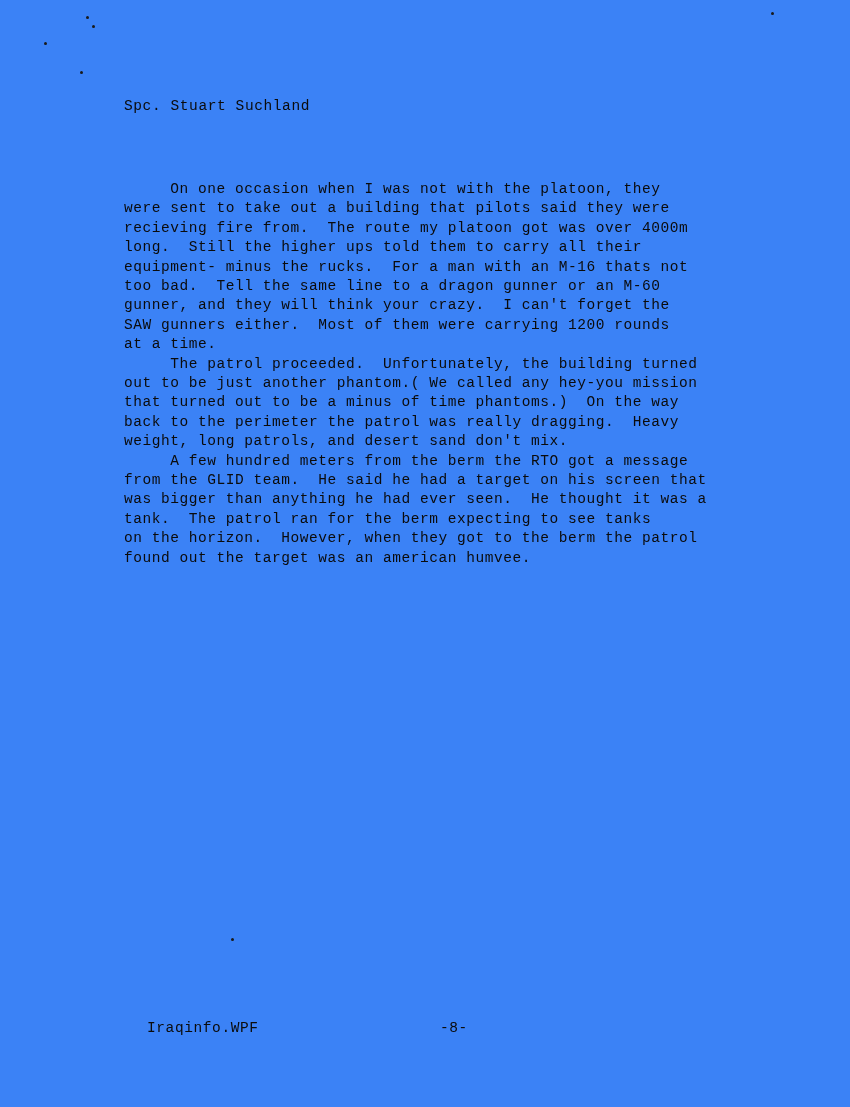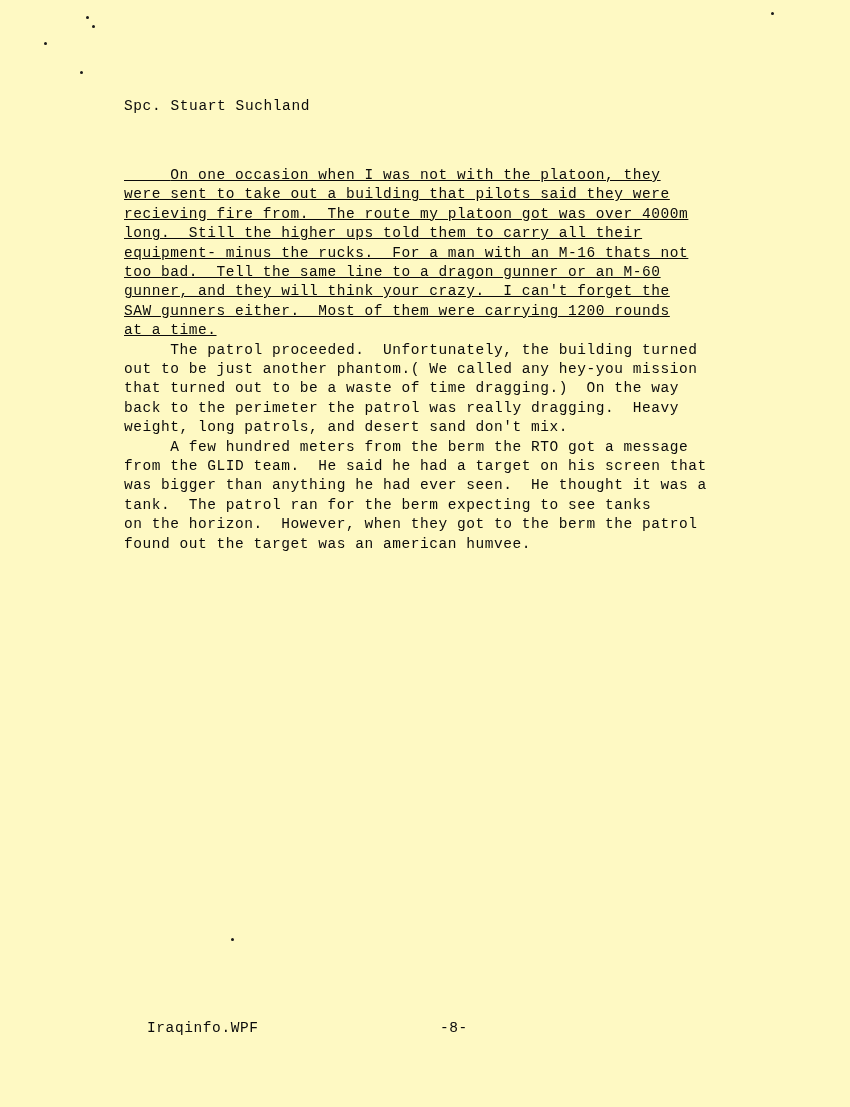--- a/index.html
+++ b/index.html
@@ -4,21 +4,21 @@
 <style>
   html, body {
     margin: 0;
     padding: 0;
     background: #ffffff;
   }
   .page {
     position: relative;
     width: 850px;
     height: 1107px;
-    background: #fef9c3;
+    background: #3b82f6;
     overflow: hidden;
     font-family: "Liberation Mono", "DejaVu Sans Mono", monospace;
     color: #0b0b0b;
   }
   .speck {
     position: absolute;
     background: #1a1a1a;
     border-radius: 50%;
   }
   .doc-body {
@@ -34,22 +34,21 @@
     white-space: pre;
   }
   .para {
     font-size: 14.5px;
     line-height: 19.4px;
     letter-spacing: 0.55px;
     white-space: pre-wrap;
     margin: 0;
   }
   .para.first {
-    margin-top: 13px;
-    text-decoration: underline;
+    margin-top: 27px;
   }
   .footer {
     position: absolute;
     left: 124px;
     top: 988px;
     width: 660px;
     font-size: 14.5px;
     letter-spacing: 0.6px;
     white-space: pre;
   }
@@ -91,21 +90,21 @@
 were sent to take out a building that pilots said they were
 recieving fire from.  The route my platoon got was over 4000m
 long.  Still the higher ups told them to carry all their
 equipment- minus the rucks.  For a man with an M-16 thats not
 too bad.  Tell the same line to a dragon gunner or an M-60
 gunner, and they will think your crazy.  I can't forget the
 SAW gunners either.  Most of them were carrying 1200 rounds
 at a time.</p>
     <p class="para">     The patrol proceeded.  Unfortunately, the building turned
 out to be just another phantom.( We called any hey-you mission
-that turned out to be a waste of time dragging.)  On the way
+that turned out to be a minus of time phantoms.)  On the way
 back to the perimeter the patrol was really dragging.  Heavy
 weight, long patrols, and desert sand don't mix.</p>
     <p class="para">     A few hundred meters from the berm the RTO got a message
 from the GLID team.  He said he had a target on his screen that
 was bigger than anything he had ever seen.  He thought it was a
 tank.  The patrol ran for the berm expecting to see tanks
 on the horizon.  However, when they got to the berm the patrol
 found out the target was an american humvee.</p>
 
   </div>

